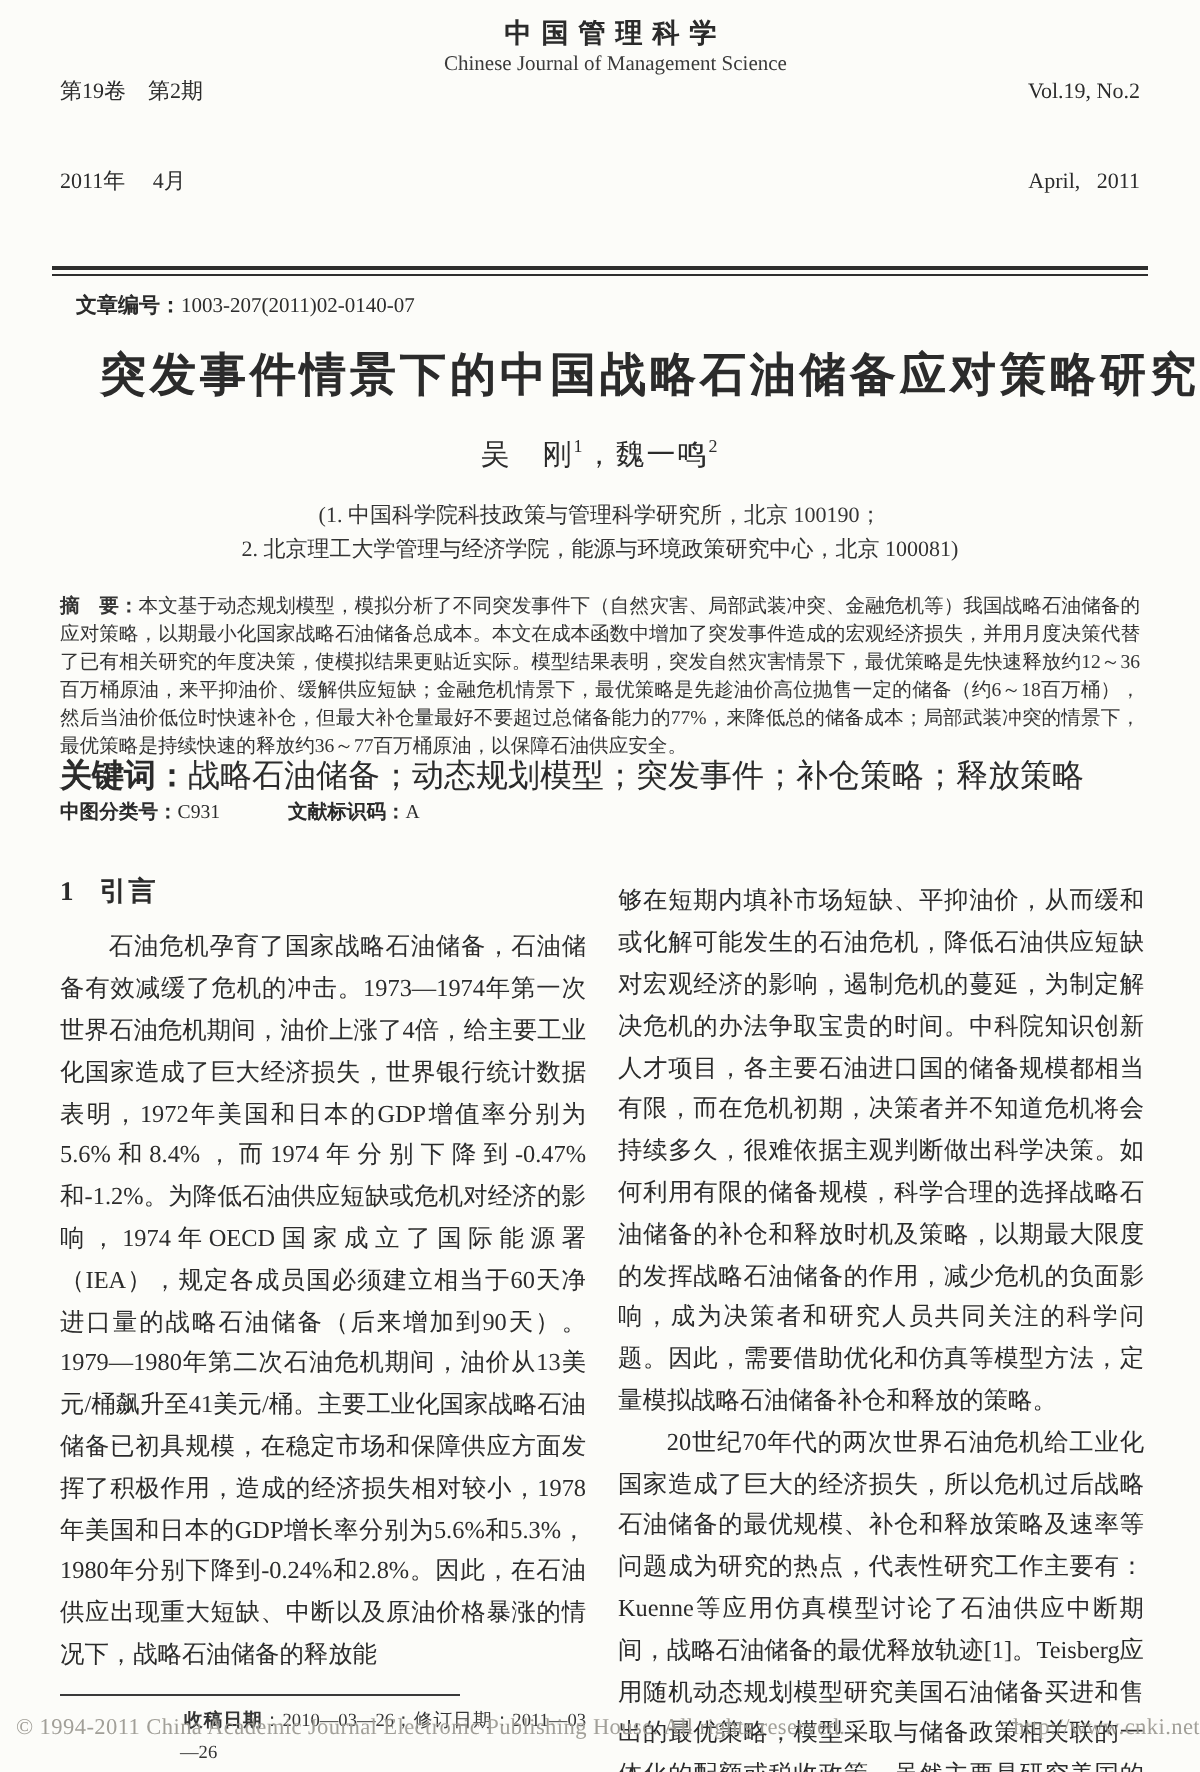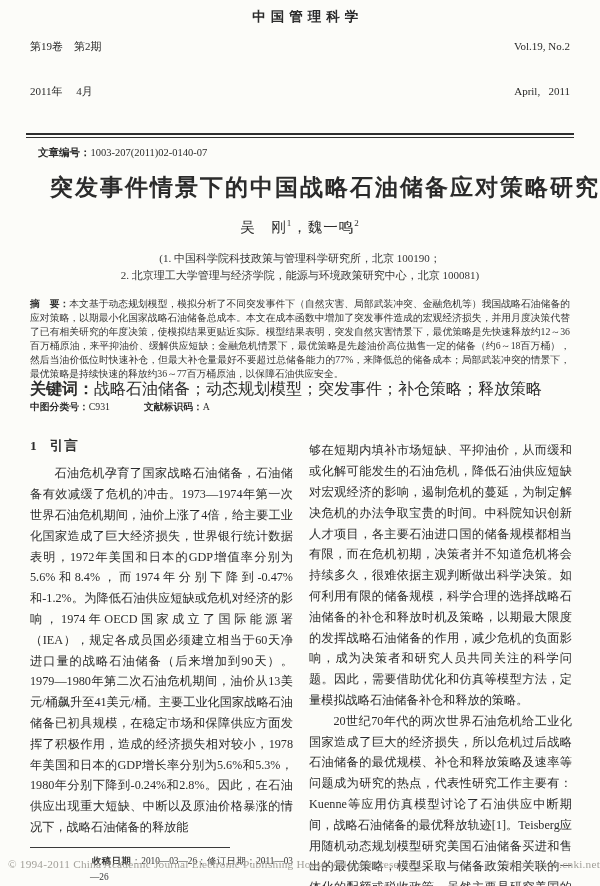--- a/index.html
+++ b/index.html
@@ -78,20 +78,21 @@
 
 <div class="page">
 
   <div class="jheader">
     <div class="jh-left">
       <div>第19卷　第2期</div>
       <div>2011年　 4月</div>
     </div>
     <div class="jh-center">
       <div class="cn">中国管理科学</div>
+      <div class="en">Chinese Journal of Management Science</div>
     </div>
     <div class="jh-right">
       <div>Vol.19, No.2</div>
       <div>April,   2011</div>
     </div>
   </div>
   <div class="rule-double"></div>
 
   <div class="article-number">
     <b>文章编号：</b><span>1003-207(2011)02-0140-07</span>

